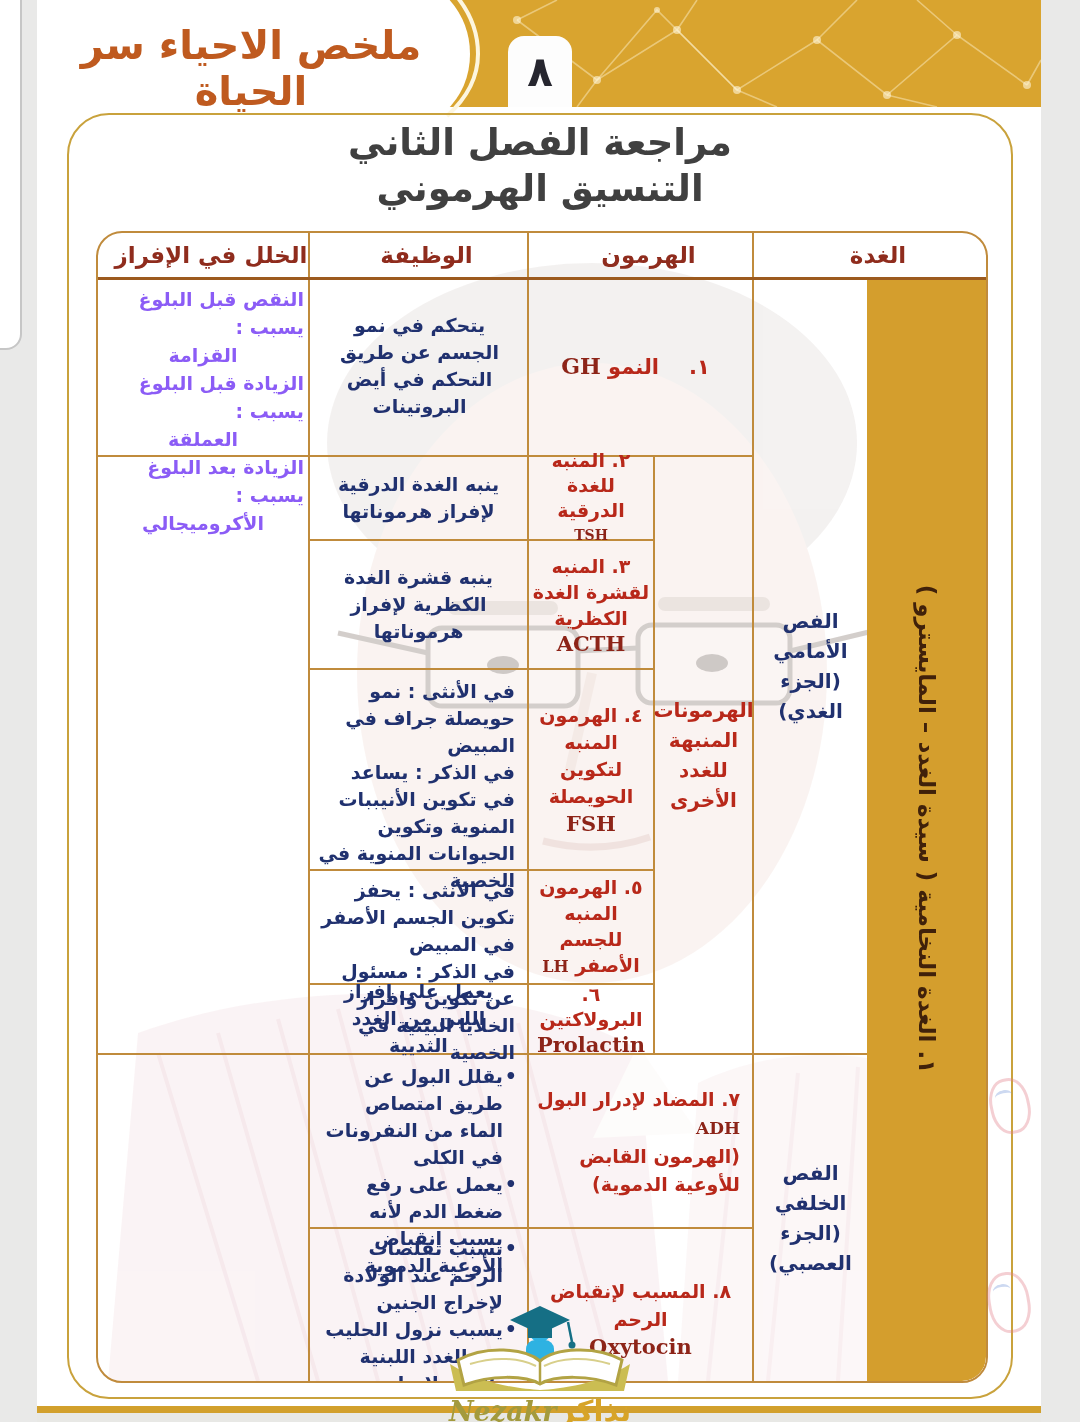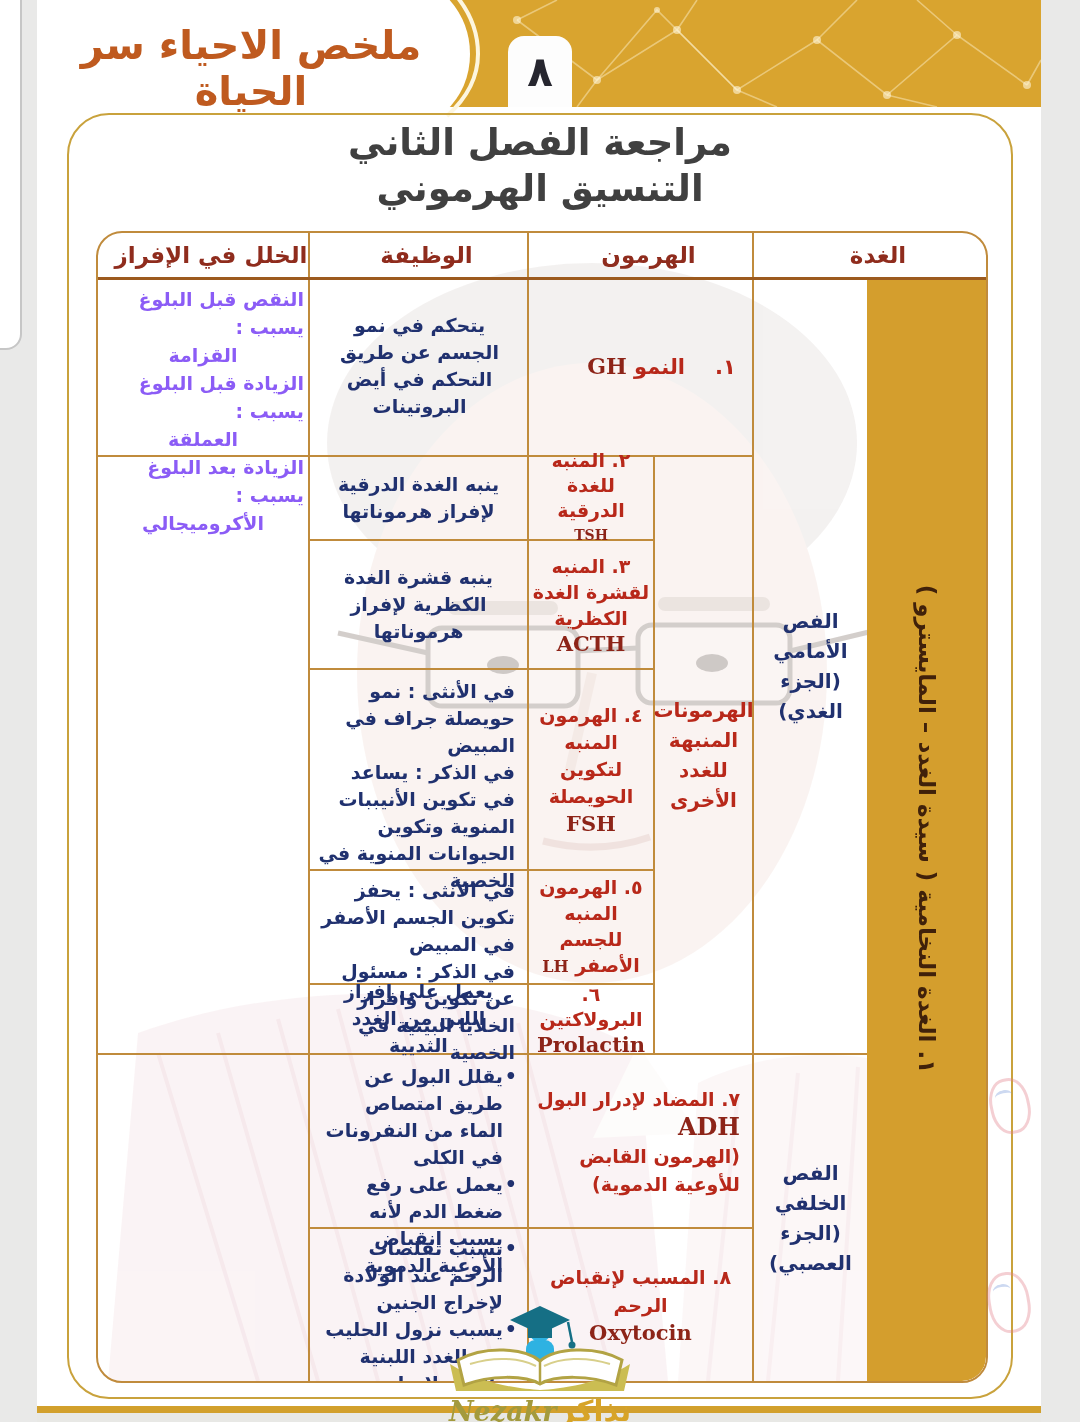--- a/index.html
+++ b/index.html
@@ -156,21 +156,21 @@
 
     <div class="cell maroon" style="left:4px;top:52px;width:202px;height:168px;">
       <div class="disorder-line">النقص قبل البلوغ يسبب :</div>
       <div class="disorder-line result">القزامة</div>
       <div class="disorder-line">الزيادة قبل البلوغ يسبب :</div>
       <div class="disorder-line result">العملقة</div>
       <div class="disorder-line">الزيادة بعد البلوغ يسبب :</div>
       <div class="disorder-line result">الأكروميجالي</div>
     </div>
     <div class="cell blue center-flex fn" style="left:216px;top:46px;width:211px;height:174px;padding:0 8px;">يتحكم في نمو الجسم عن طريق التحكم في أيض البروتينات</div>
-    <div class="cell red center-flex" style="left:454px;top:46px;width:219px;height:174px;font-size:21px;">
+    <div class="cell red center-flex" style="left:428px;top:46px;width:219px;height:174px;font-size:21px;">
       <div style="white-space:nowrap;">
         <span style="margin-left:30px;">١.</span><span>النمو</span>
         <span class="abbr" style="font-size:22px;">GH</span>
       </div>
     </div>
 
     <div class="cell red center-flex" style="left:433px;top:226px;width:120px;height:78px;font-size:19px;line-height:25px;">
       <span>٢. المنبه للغدة الدرقية</span>
       <span class="abbr" style="font-size:14px;">TSH</span>
     </div>
@@ -202,29 +202,29 @@
       <div>في الذكر : يساعد في تكوين الأنيببات المنوية وتكوين الحيوانات المنوية في الخصية</div>
     </div>
     <div class="cell blue fn" style="left:216px;top:642px;width:209px;height:106px;padding:2px 8px 0 4px;text-align:right;">
       <div>في الأنثى : يحفز تكوين الجسم الأصفر في المبيض</div>
       <div>في الذكر : مسئول عن تكوين وافراز الخلايا البينية في الخصية</div>
     </div>
     <div class="cell blue center-flex fn" style="left:216px;top:752px;width:209px;height:66px;padding:0 6px;">يعمل على إفراز اللبن من الغدد الثديية</div>
 
     <div class="cell red" style="left:433px;top:824px;width:219px;height:168px;font-size:19px;line-height:28px;text-align:right;padding:28px 10px 0 4px;">
       <span>٧. المضاد لإدرار البول</span>
-      <span class="abbr" style="font-size:24px;text-align:center;">ADH</span>
+      <span class="abbr" style="font-size:17px;text-align:center;">ADH</span>
       <div>(الهرمون القابض للأوعية الدموية)</div>
     </div>
     <div class="cell blue" style="left:216px;top:824px;width:209px;height:168px;padding:6px 4px 0 2px;">
       <div class="bullet">يقلل البول عن طريق امتصاص الماء من النفرونات في الكلى</div>
       <div class="bullet">يعمل على رفع ضغط الدم لأنه يسبب انقباض الأوعية الدموية</div>
     </div>
 
-    <div class="cell red" style="left:433px;top:996px;width:219px;height:152px;font-size:19px;line-height:28px;text-align:center;padding-top:34px;">
+    <div class="cell red" style="left:433px;top:996px;width:219px;height:152px;font-size:19px;line-height:28px;text-align:center;padding-top:48px;">
       <div>٨. المسبب لإنقباض الرحم</div>
       <div class="abbr" style="font-size:21px;">Oxytocin</div>
     </div>
     <div class="cell blue" style="left:216px;top:996px;width:209px;height:152px;padding:6px 4px 0 2px;">
       <div class="bullet">يسبب تقلصات الرحم عند الولادة لإخراج الجنين</div>
       <div class="bullet">يسبب نزول الحليب من الغدد اللبنية بالثدي لإتمام الرضاعة</div>
     </div>
 
     <div class="cell blue center-flex" style="left:658px;top:46px;width:109px;height:774px;font-size:20px;line-height:30px;padding:0 4px;">الفص الأمامي (الجزء الغدي)</div>
     <div class="cell blue center-flex" style="left:658px;top:822px;width:109px;height:326px;font-size:20px;line-height:30px;padding:0 4px;">الفص الخلفي (الجزء العصبي)</div>

